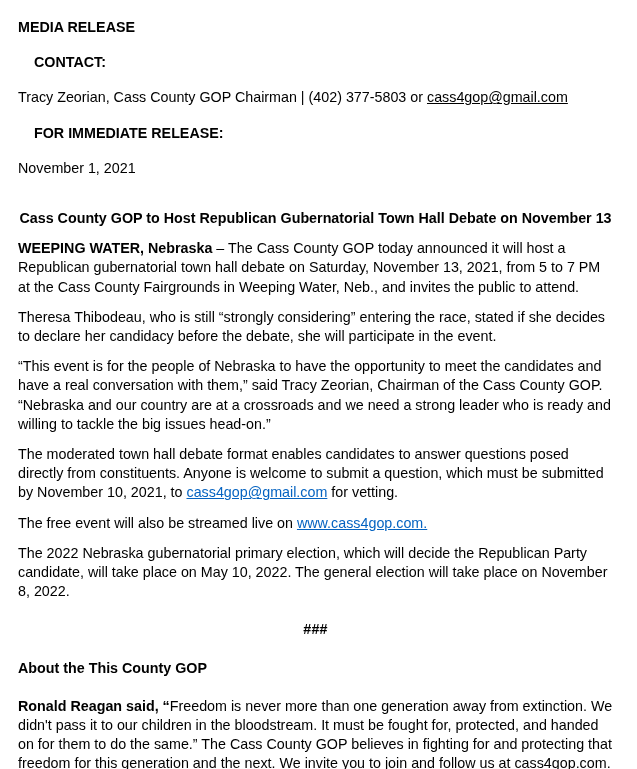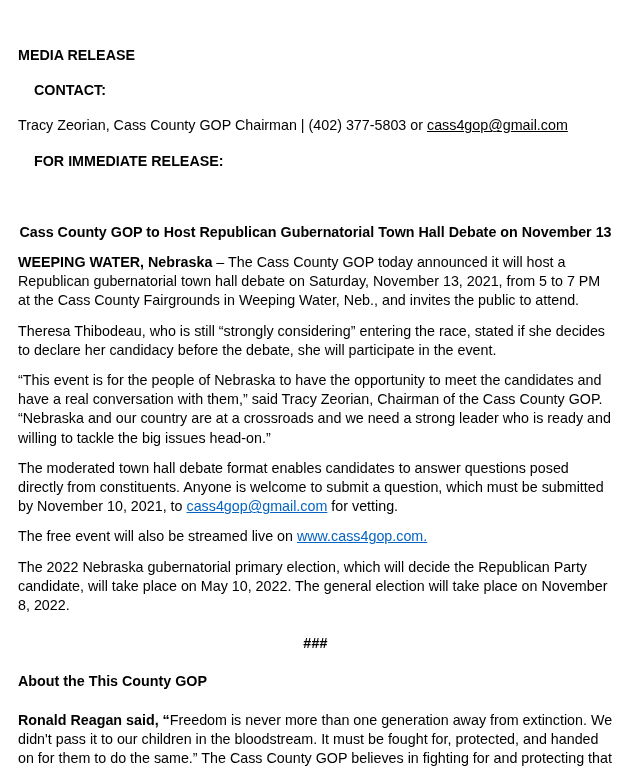--- a/index.html
+++ b/index.html
@@ -14,21 +14,21 @@
     overflow: hidden;
     font-family: "Liberation Sans", sans-serif;
     color: #000000;
     -webkit-font-smoothing: antialiased;
   }
   .page {
     width: 637px;
     height: 769px;
     background: #ffffff;
     box-sizing: border-box;
-    padding: 46px 24px 0 18px;
+    padding: 18px 24px 0 18px;
     position: relative;
     border-radius: 30px;
   }
   .doc {
     width: 595px;
     font-size: 14.3px;
     line-height: 19.2px;
   }
   p {
     margin: 0 0 11px 0;
@@ -38,21 +38,21 @@
     font-weight: bold;
     margin: 0 0 11px 0;
   }
   .heading-tight {
     font-weight: bold;
     margin: 16px;
   }
   .title {
     font-weight: bold;
     text-align: center;
-    margin: 16px 0 11px 0;
+    margin: 0 0 11px 0;
   }
   .spacer-lg { height: 20px; }
   .spacer-sm { height: 8px; }
   .sep {
     text-align: center;
     font-weight: bold;
     margin: 0 0 11px 0;
     letter-spacing: 0.2px;
   }
   a.link-blue {
@@ -70,20 +70,21 @@
   <div class="doc">
 
     <p class="heading">MEDIA RELEASE</p>
 
     <p class="heading-tight">CONTACT:</p>
 
     <p><span>Tracy Zeorian, Cass County GOP Chairman | (402) 377-5803 or </span><span class="u-plain">cass4gop@gmail.com</span></p>
 
     <p class="heading-tight">FOR IMMEDIATE RELEASE:</p>
 
+    <p>November 1, 2021</p>
 
     <div class="spacer-lg"></div>
 
     <p class="title">Cass County GOP to Host Republican Gubernatorial Town Hall Debate on November 13</p>
 
     <p><span class="b">WEEPING WATER, Nebraska</span><span> – The Cass County GOP today announced it will host a Republican gubernatorial town hall debate on Saturday, November 13, 2021, from 5 to 7 PM at the Cass County Fairgrounds in Weeping Water, Neb., and invites the public to attend.</span></p>
 
 
     <p>Theresa Thibodeau, who is still “strongly considering” entering the race, stated if she decides to declare her candidacy before the debate, she will participate in the event.</p>
 

